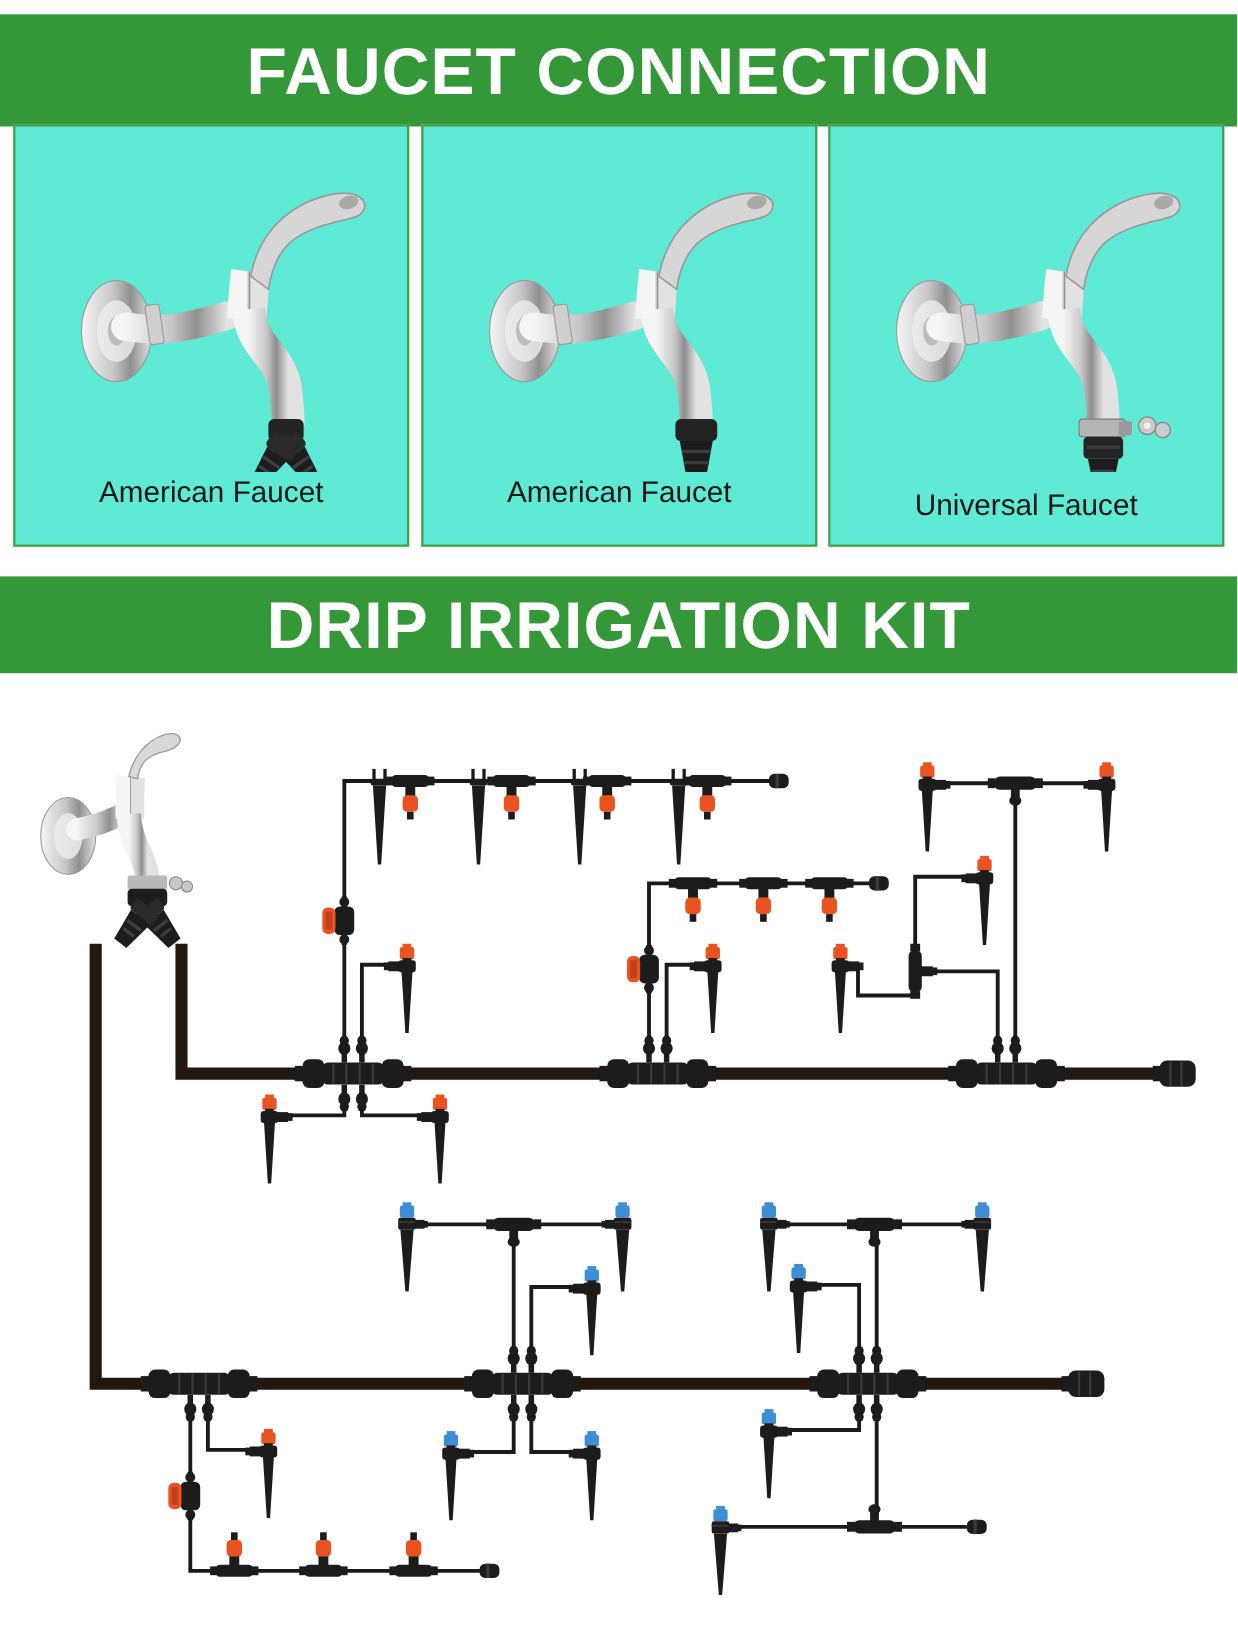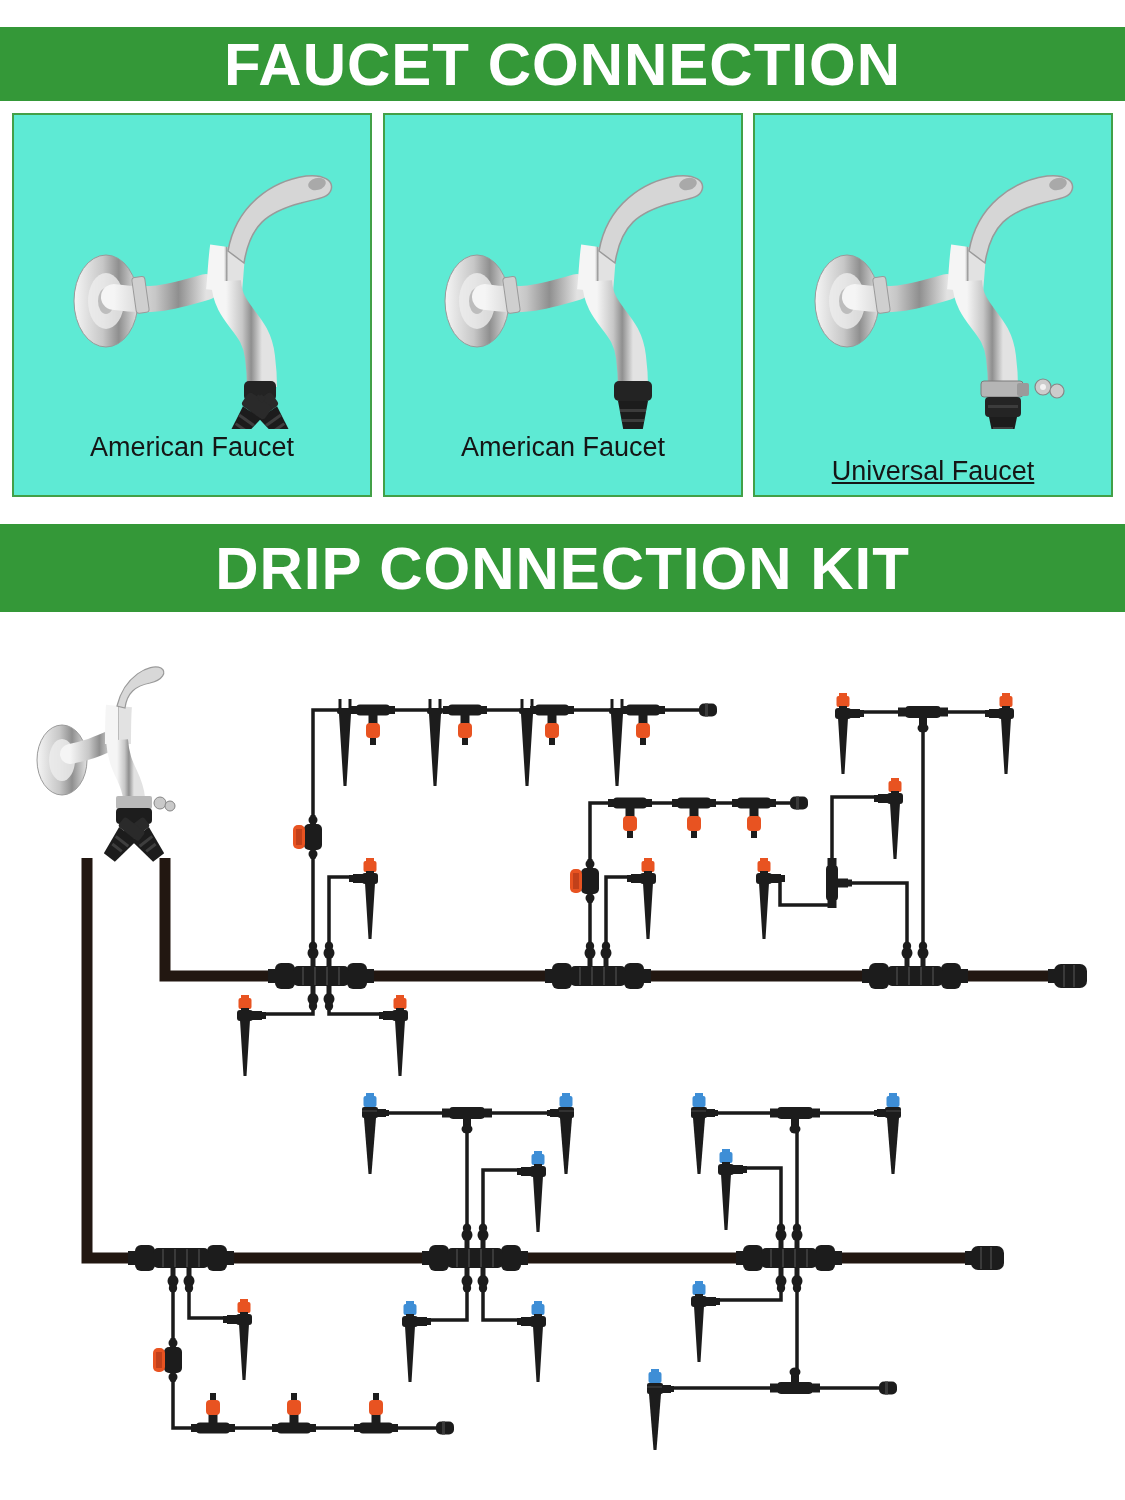--- a/index.html
+++ b/index.html
@@ -1,28 +1,28 @@
 <!DOCTYPE html>
 <html><head>
 <meta charset="utf-8">
 <style>
   html,body{margin:0;padding:0;background:#ffffff;}
   body{width:1125px;height:1500px;font-family:"Liberation Sans",sans-serif;}
   .page{position:relative;width:1125px;height:1500px;background:#fff;overflow:hidden;}
   .banner{position:absolute;left:0;width:1125px;background:#349838;color:#fff;
           display:flex;align-items:center;justify-content:center;
           font-weight:bold;font-size:60px;letter-spacing:1px;white-space:nowrap;}
-  #banner-top{top:27px;height:74px;}
+  #banner-top{top:13px;height:102px;}
   #banner-bottom{top:524px;height:88px;}
   .product-box{position:absolute;top:113px;width:356px;height:380px;border:2px solid #43a047;background:#5eead4;}
   #box-0{left:12px;} #box-1{left:383px;} #box-2{left:753px;}
   .product-svg{position:absolute;top:4px;left:0;width:356px;height:310px;}
   .box-label{position:absolute;left:0;right:0;top:316px;text-align:center;
              font-size:27px;color:#151515;line-height:1.25;}
-  #box-2 .box-label{top:340px;text-decoration:underline;}
+  #box-2 .box-label{top:328px;}
   #diagram-svg{position:absolute;top:0;left:0;width:1125px;height:1500px;}
 </style>
 </head>
 <body>
 
 <div class="page">
 
   <div class="banner" id="banner-top">
     <span>FAUCET CONNECTION</span>
   </div>
@@ -147,21 +147,21 @@
           </g>
         </g>
       </svg>
     <div class="box-label">
       <div>Universal Faucet</div>
       <div></div>
     </div>
   </div>
 
   <div class="banner" id="banner-bottom">
-    <span>DRIP CONNECTION KIT</span>
+    <span>DRIP IRRIGATION KIT</span>
   </div>
 
   <svg id="diagram-svg" viewBox="0 0 1125 1500">
       <defs>
         <linearGradient id="chr4" x1="0" y1="0" x2="1" y2="0">
           <stop offset="0%" stop-color="#f5f5f5"></stop>
           <stop offset="45%" stop-color="#c7c7c7"></stop>
           <stop offset="70%" stop-color="#8f8f8f"></stop>
           <stop offset="100%" stop-color="#e2e2e2"></stop>
         </linearGradient>

